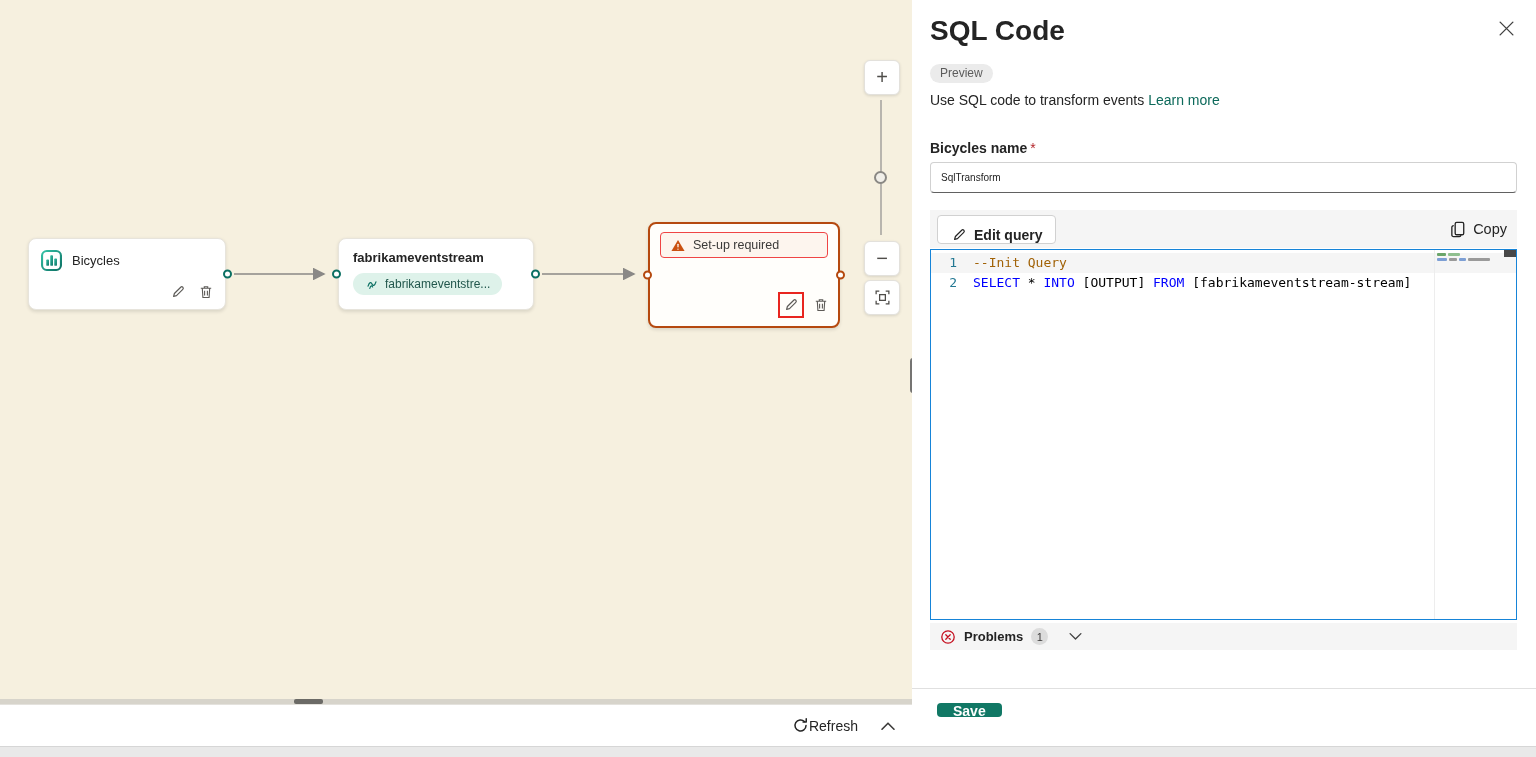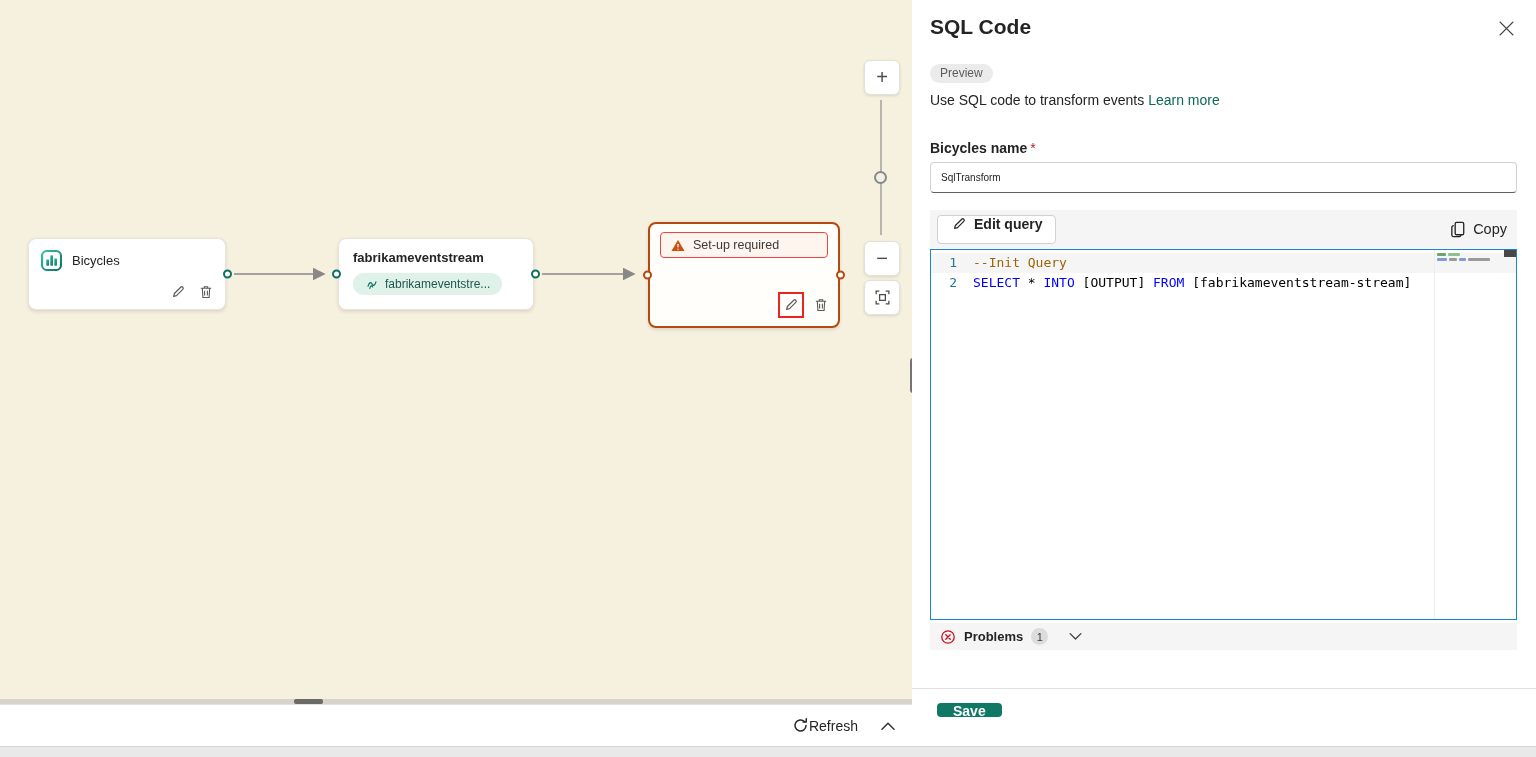--- a/index.html
+++ b/index.html
@@ -52,37 +52,37 @@
   .v-scroll-thumb { position:absolute; left:910px; top:358px; width:6px; height:35px; background:#757472; border-radius:3px; }
 
   
   .canvas-bottom { position:absolute; left:0; top:704px; width:912px; height:42px; background:#fff;
     border-top:1px solid #e4e2dd; display:flex; align-items:center; justify-content:flex-end; gap:22px; padding-right:16px; }
   .refresh-btn { display:flex; align-items:center; font-size:14px; color:#242424; cursor:pointer; }
   .chev-btn { display:flex; align-items:center; cursor:pointer; color:#3b3a39; }
 
   
   .panel { position:absolute; left:912px; top:0; width:624px; height:746px; background:#fff; }
-  .panel-title { position:absolute; left:18px; top:15px; font-size:21px; font-weight:700; color:#242424; }
+  .panel-title { position:absolute; left:18px; top:15px; font-size:28px; font-weight:700; color:#242424; }
   .close-btn { position:absolute; right:19px; top:17px; width:22px; height:22px; display:flex;
     align-items:center; justify-content:center; cursor:pointer; color:#424242; }
   .preview-badge { position:absolute; left:18px; top:64px; background:#ebebeb; color:#5c5c5c;
     font-size:12px; border-radius:10px; padding:2px 10px 3px 10px; }
   .desc { position:absolute; left:18px; top:92px; font-size:14px; color:#242424; }
   .learn-more { color:#0c695a; text-decoration:none; cursor:pointer; }
 
   .op-label { position:absolute; left:18px; top:140px; font-size:14px; font-weight:700; }
   .req { color:#b4262b; margin-left:3px; font-weight:400; }
   .op-input { position:absolute; left:18px; top:162px; width:587px; height:31px;
     border:1px solid #d1d1d1; border-bottom:1px solid #616161; border-radius:4px;
     padding:0 10px; font-size:10px; color:#242424; font-family:"Liberation Sans",sans-serif; background:#fff; }
 
   .query-toolbar { position:absolute; left:18px; top:210px; width:587px; height:38px; background:#f5f5f5;
     display:flex; align-items:center; justify-content:space-between; padding:0 10px 0 7px; }
-  .edit-query-btn { display:flex; align-items:flex-start; gap:7px; background:#fff; border:1px solid #d1d1d1;
+  .edit-query-btn { display:flex; align-items:flex-end; gap:7px; background:#fff; border:1px solid #d1d1d1;
     border-radius:4px; height:29px; padding:0 13px; font-size:14px; font-weight:700; color:#242424; cursor:pointer; }
   .copy-btn { display:flex; align-items:center; gap:5px; font-size:14.5px; color:#242424; cursor:pointer; }
 
   .editor { position:absolute; left:18px; top:249px; width:587px; height:371px;
     border:1.5px solid #1684d8; background:#fff; font-family:"DejaVu Sans Mono","Liberation Mono",monospace;
     font-size:13px; overflow:hidden; }
   .code-line { display:flex; height:20px; line-height:20px; white-space:pre; padding-right:95px; }
   .code-line.current { background:#f5f5f5; }
   .gutter-num { width:42px; flex:0 0 42px; text-align:right; color:#237893; padding-right:16px; }
   .tok-keyword { color:#0000ff; } .tok-plain { color:#000; } .tok-comment { color:#a16207; }

